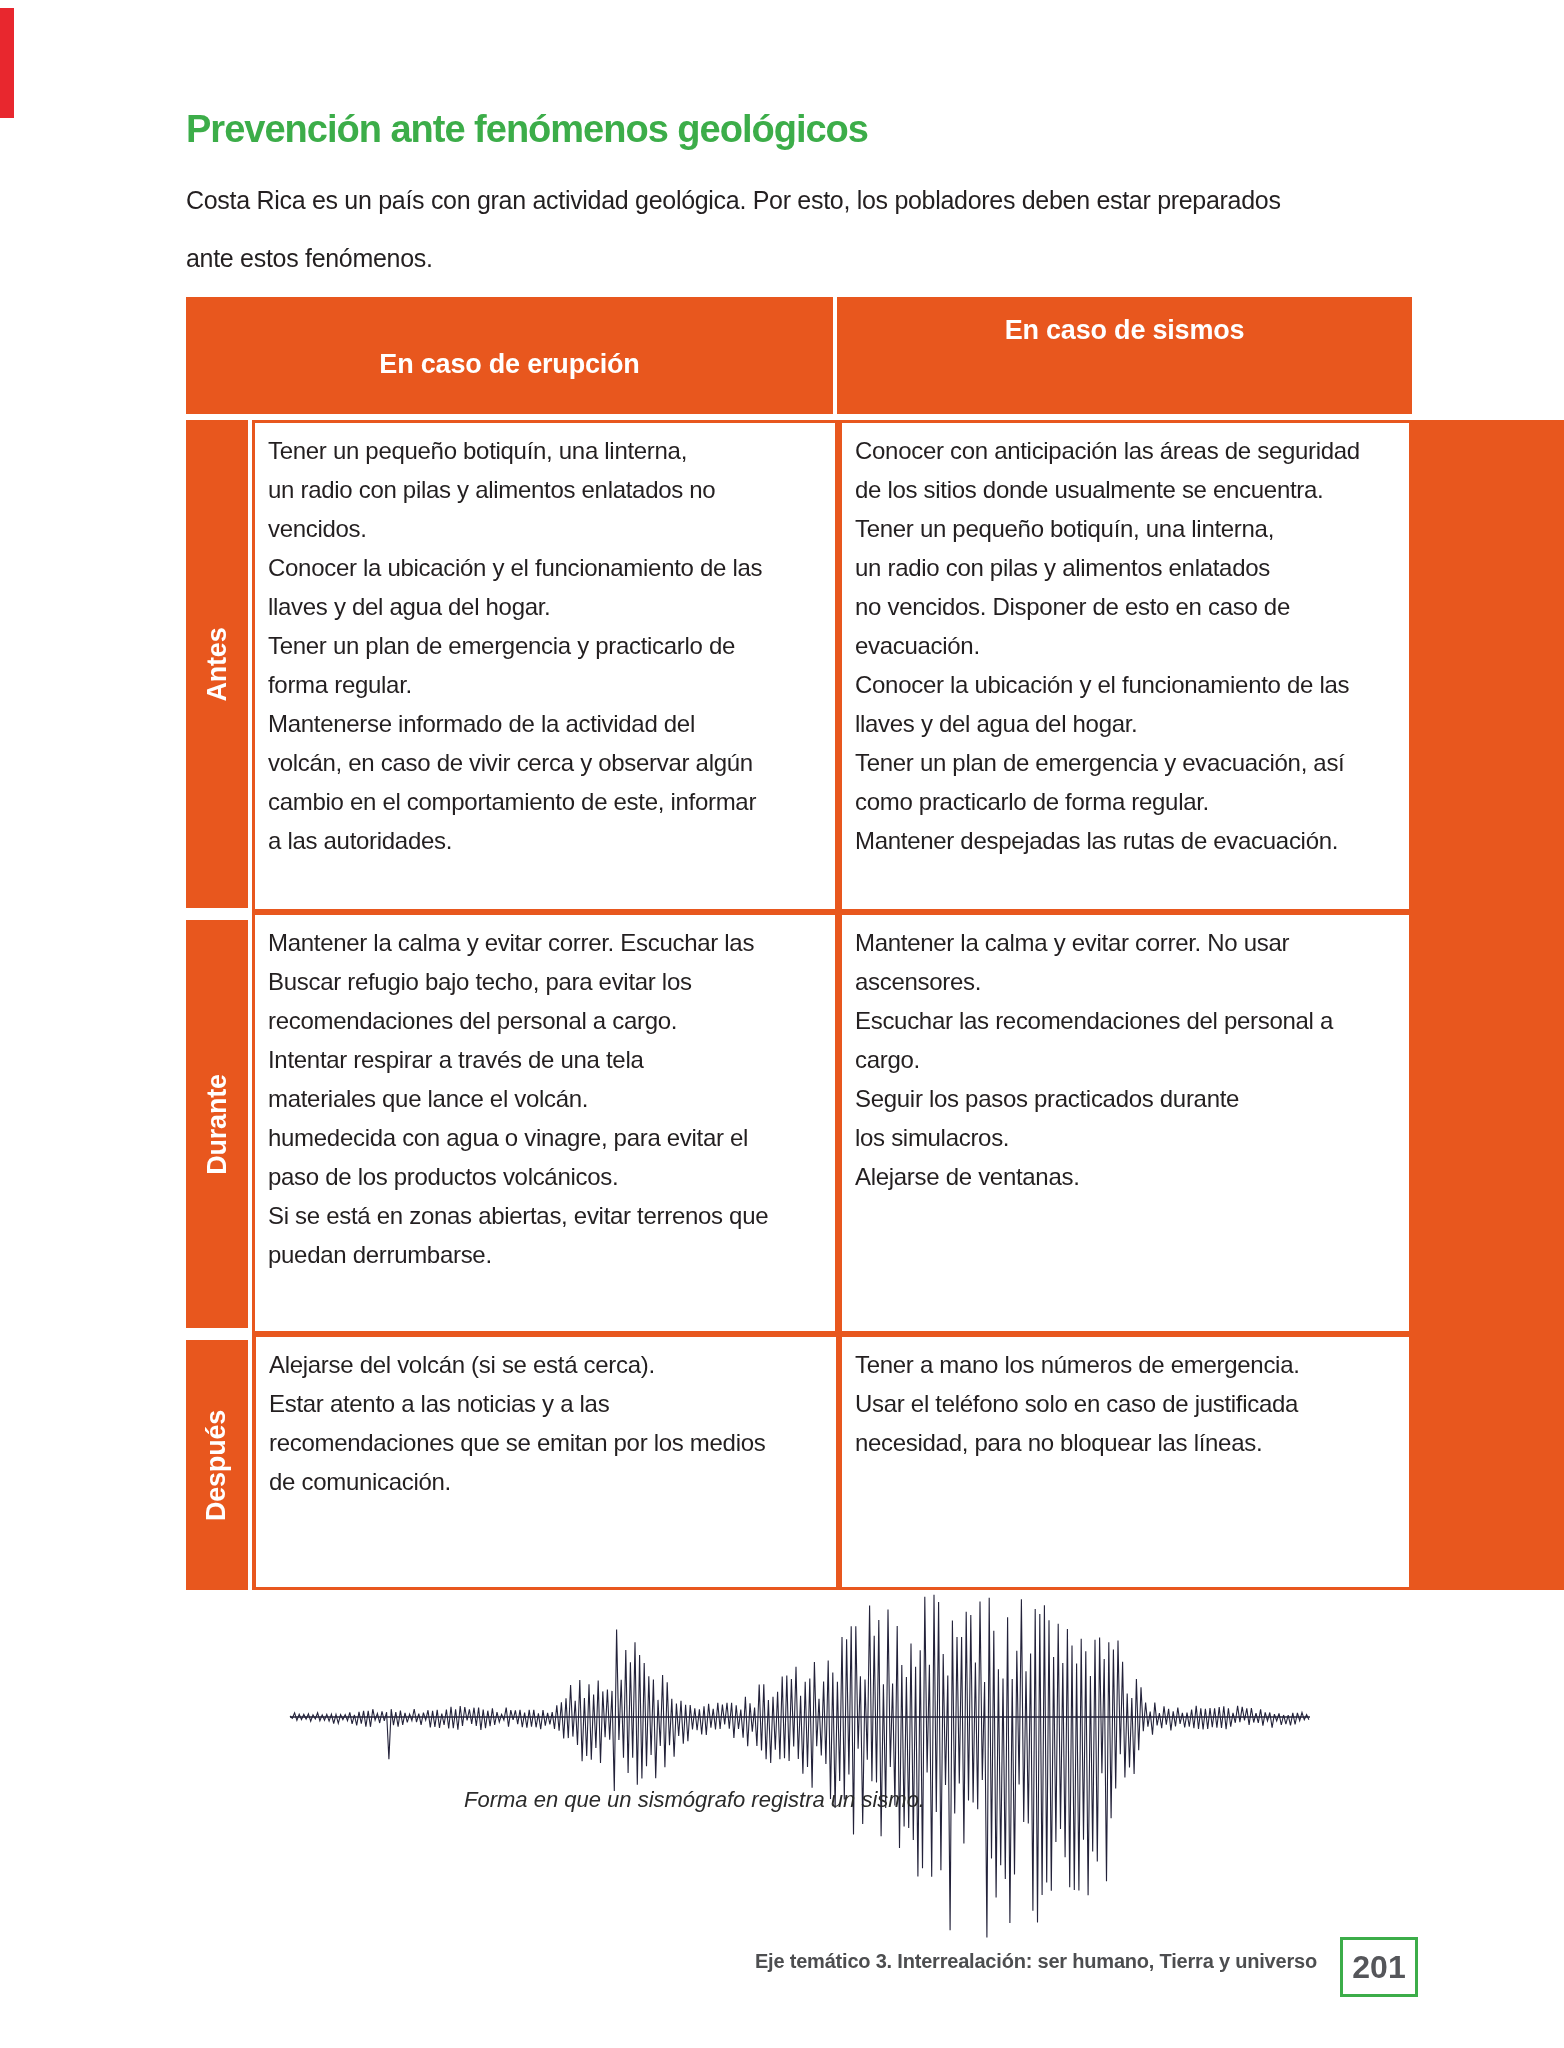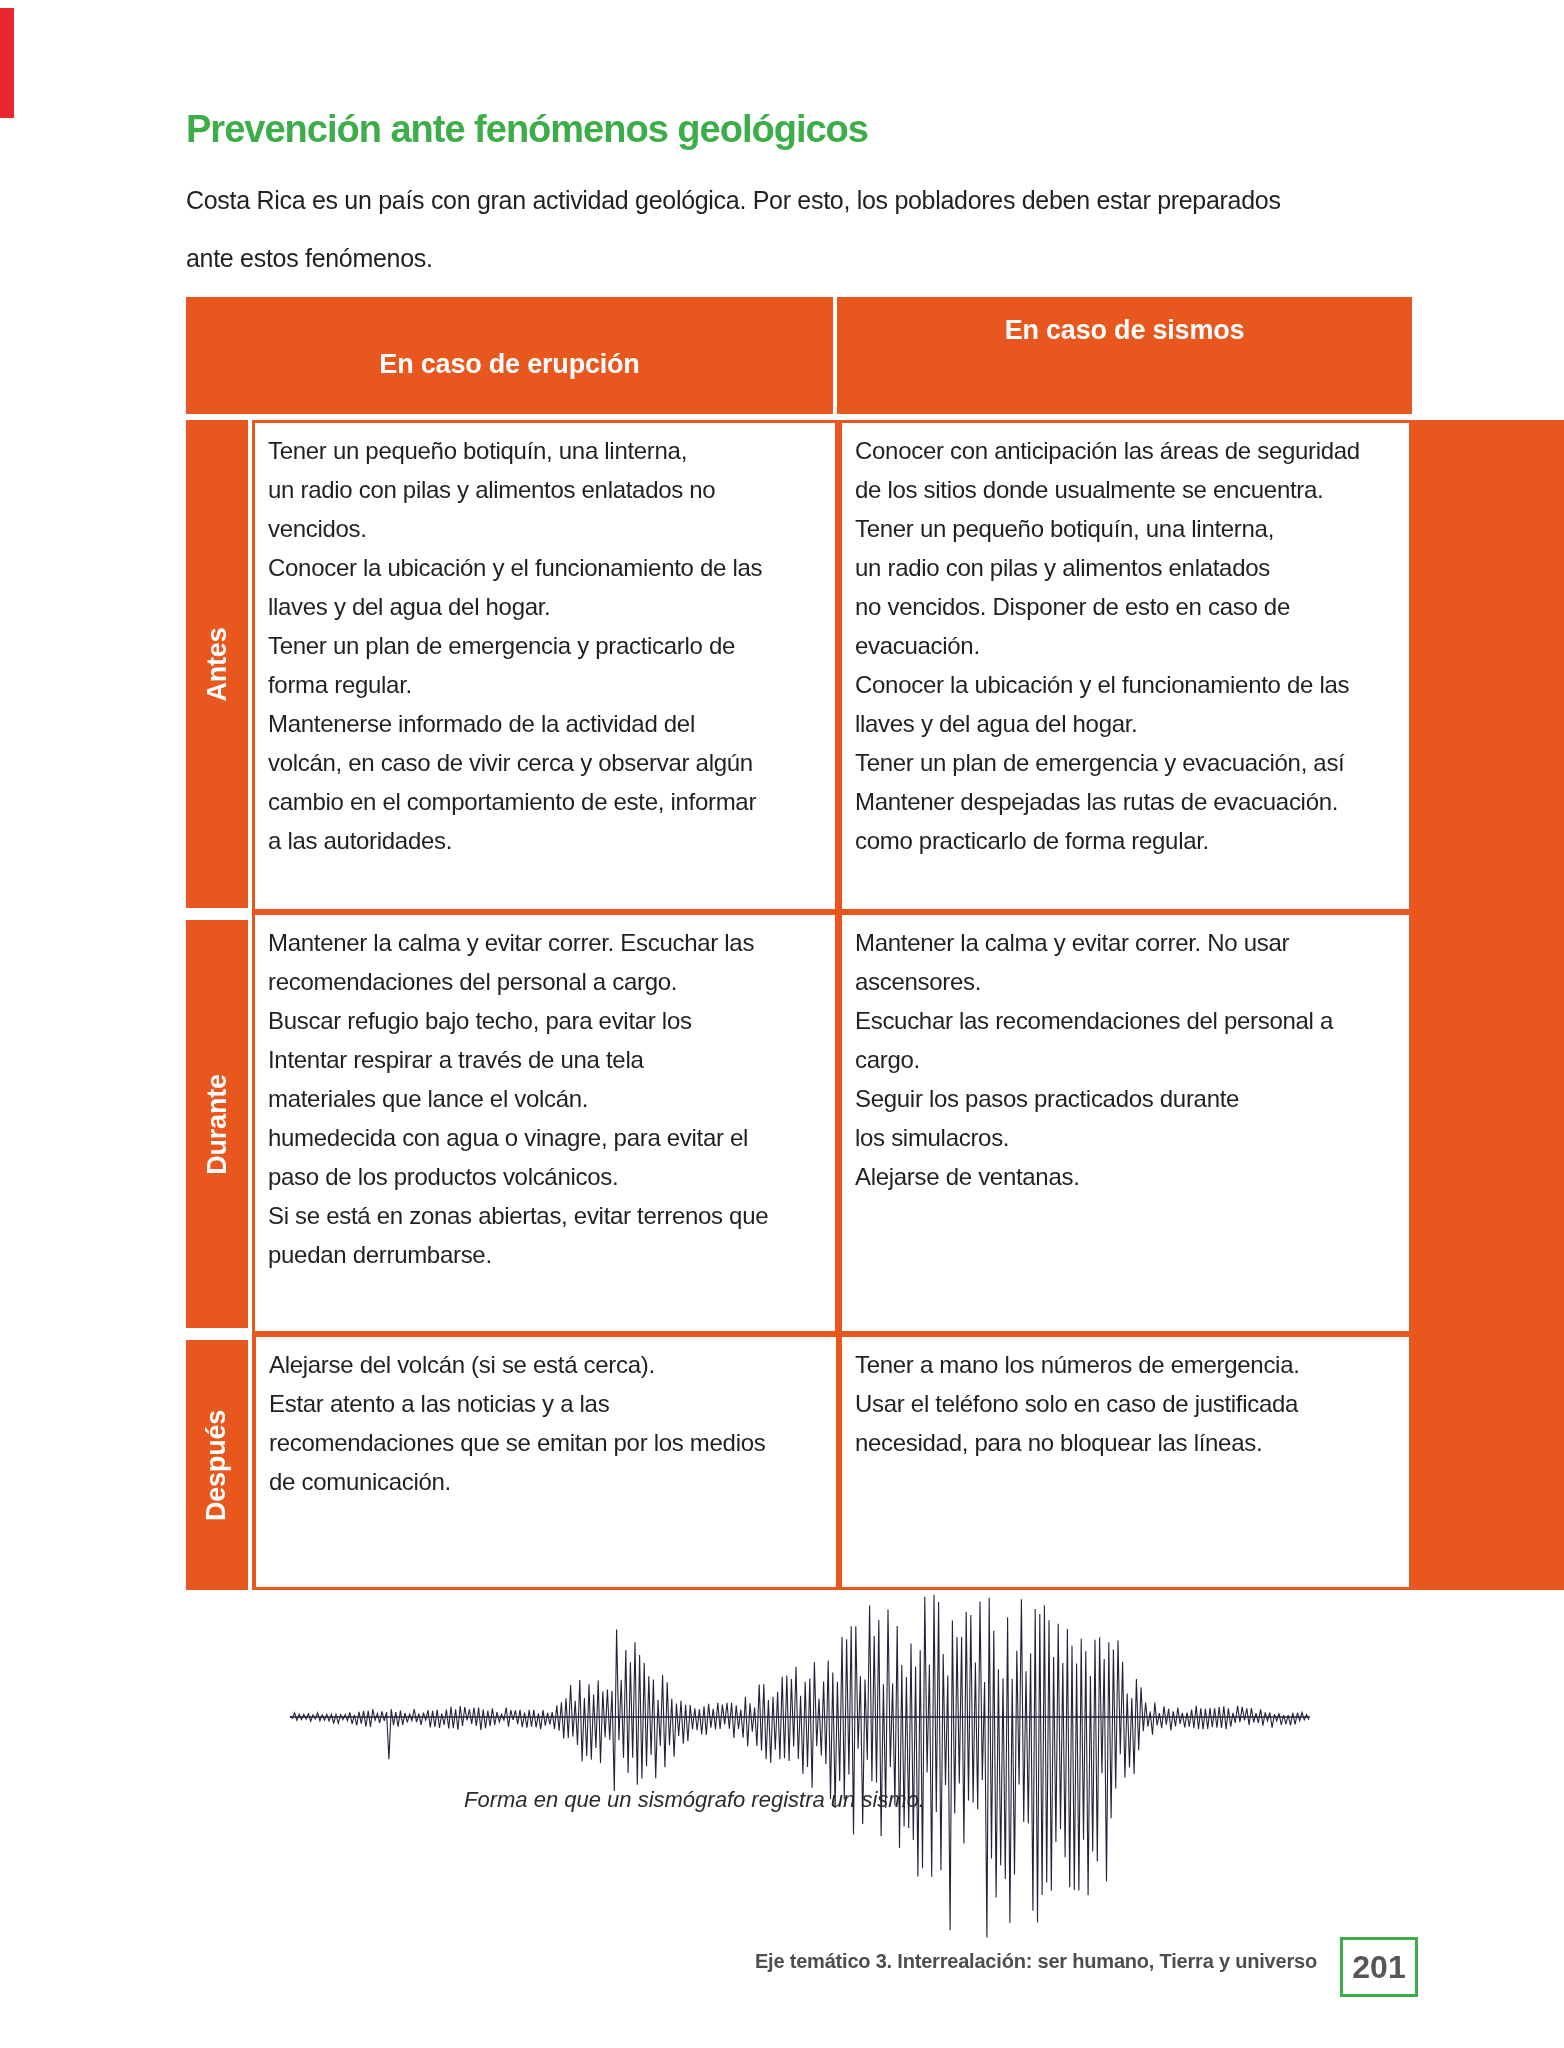--- a/index.html
+++ b/index.html
@@ -99,27 +99,27 @@
   <div id="cell-sismos-antes" class="cell">
       <div class="line">Conocer con anticipación las áreas de seguridad</div>
       <div class="line">de los sitios donde usualmente se encuentra.</div>
       <div class="line">Tener un pequeño botiquín, una linterna,</div>
       <div class="line">un radio con pilas y alimentos enlatados</div>
       <div class="line">no vencidos. Disponer de esto en caso de</div>
       <div class="line">evacuación.</div>
       <div class="line">Conocer la ubicación y el funcionamiento de las</div>
       <div class="line">llaves y del agua del hogar.</div>
       <div class="line">Tener un plan de emergencia y evacuación, así</div>
+      <div class="line">como practicarlo de forma regular.</div>
       <div class="line">Mantener despejadas las rutas de evacuación.</div>
-      <div class="line">como practicarlo de forma regular.</div>
     </div>
   <div id="cell-erupcion-durante" class="cell">
       <div class="line">Mantener la calma y evitar correr. Escuchar las</div>
+      <div class="line">Buscar refugio bajo techo, para evitar los</div>
       <div class="line">recomendaciones del personal a cargo.</div>
-      <div class="line">Buscar refugio bajo techo, para evitar los</div>
       <div class="line">Intentar respirar a través de una tela</div>
       <div class="line">materiales que lance el volcán.</div>
       <div class="line">humedecida con agua o vinagre, para evitar el</div>
       <div class="line">paso de los productos volcánicos.</div>
       <div class="line">Si se está en zonas abiertas, evitar terrenos que</div>
       <div class="line">puedan derrumbarse.</div>
     </div>
   <div id="cell-sismos-durante" class="cell">
       <div class="line">Mantener la calma y evitar correr. No usar</div>
       <div class="line">ascensores.</div>

